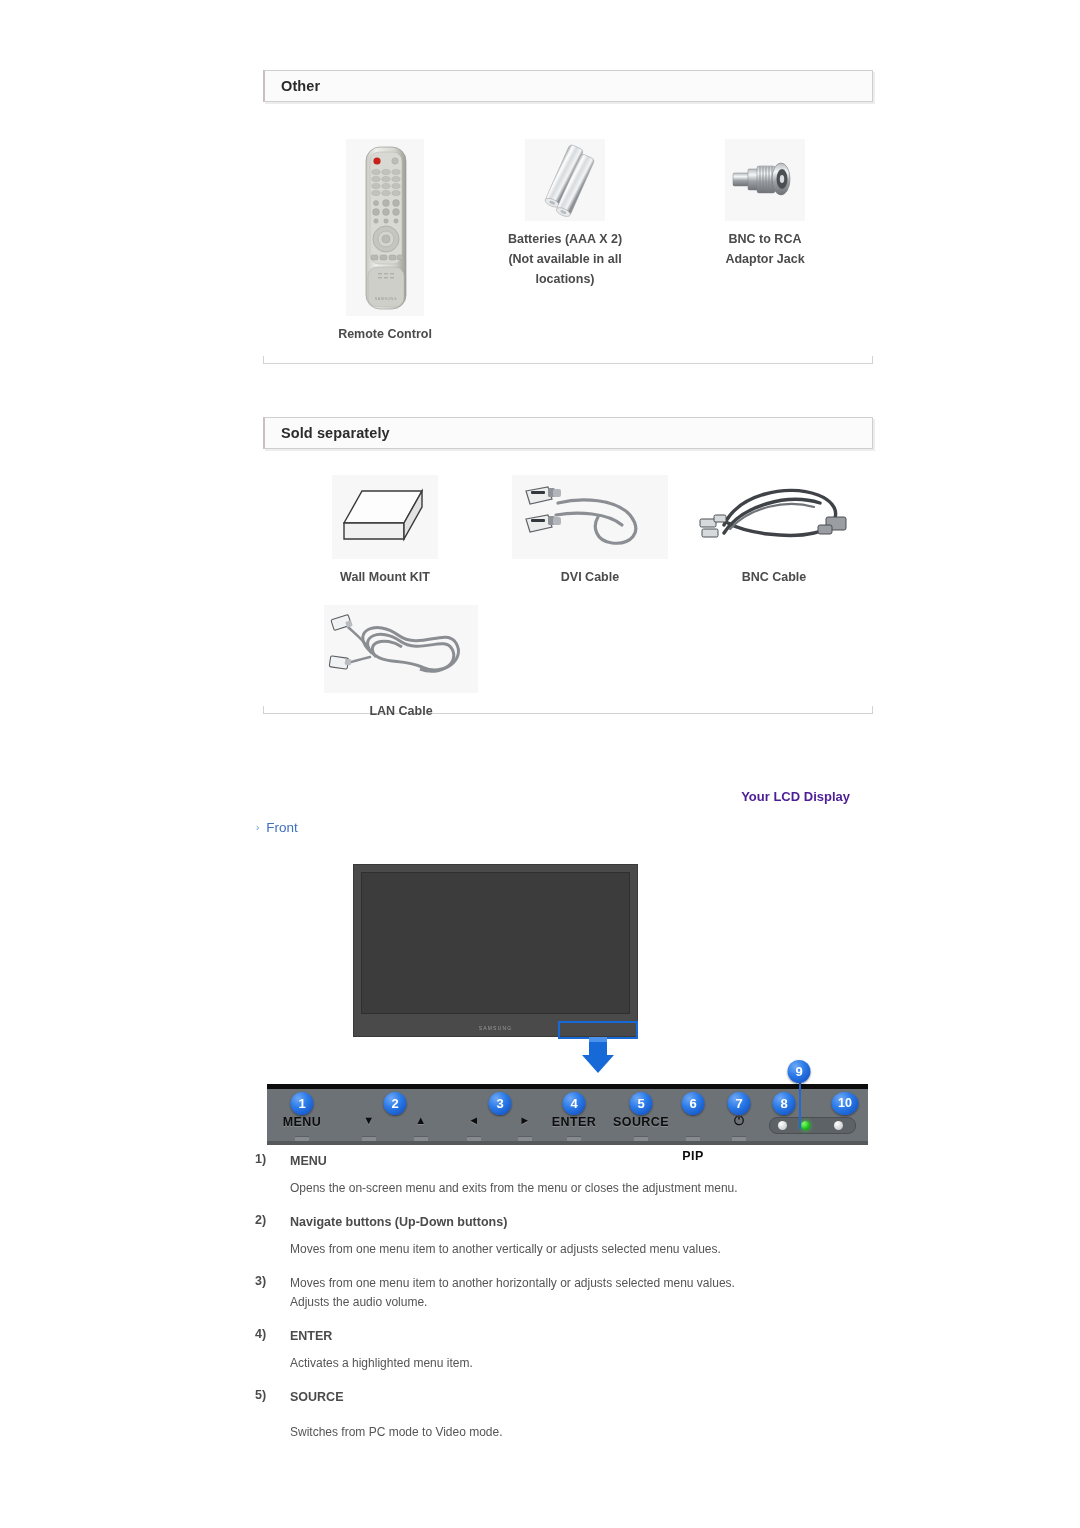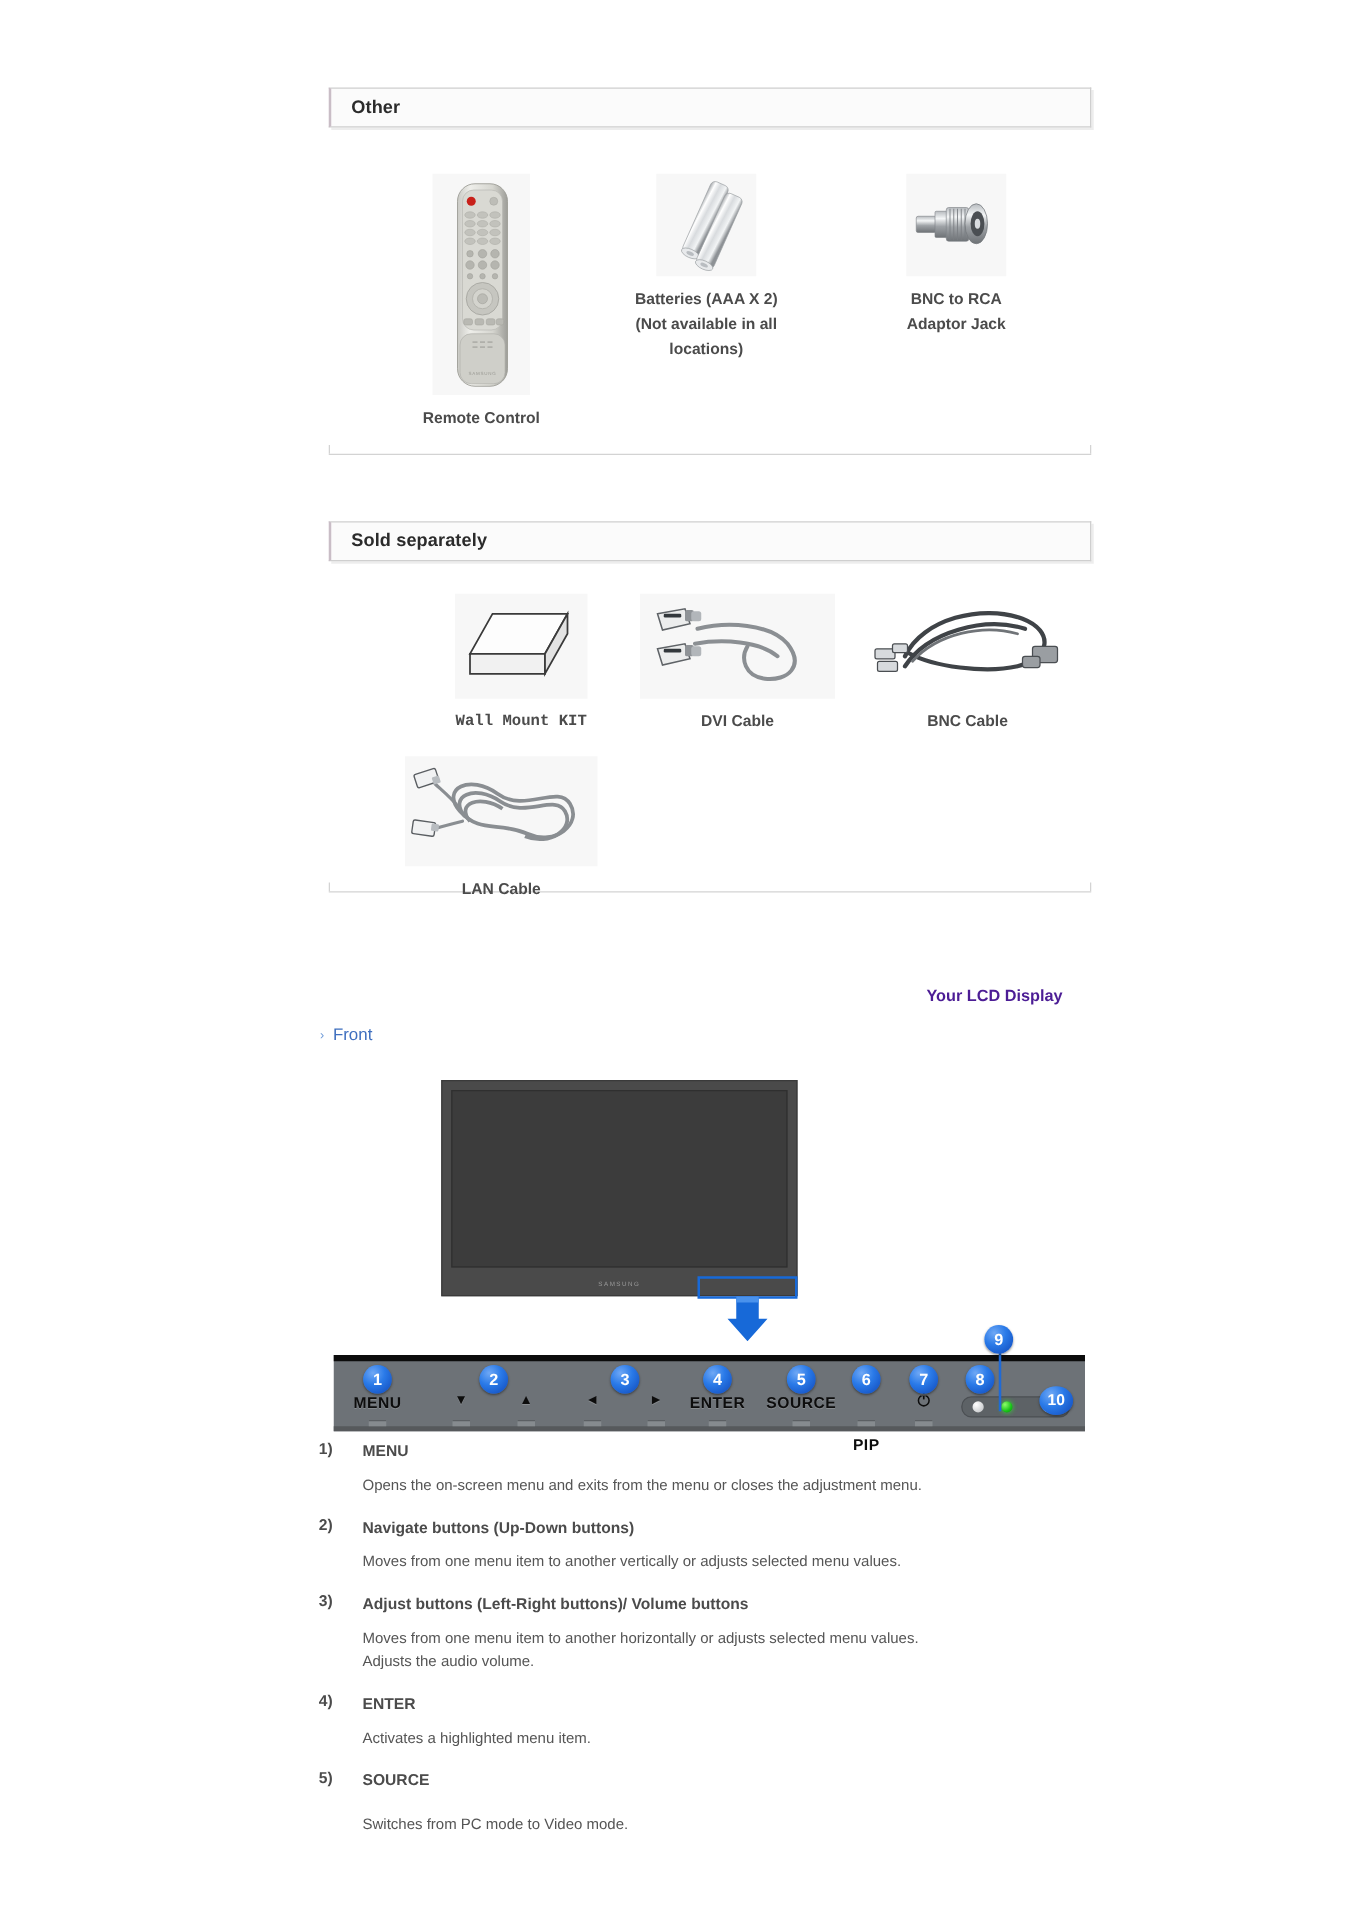--- a/index.html
+++ b/index.html
@@ -403,21 +403,21 @@
 
   </div>
 </div>
 
 <div class="panel" style="top:417px;">
   <div class="panel-head">
     <span class="title">Sold separately</span>
   </div>
   <div class="panel-body" style="height:265px;">
 
-    <div class="acc" style="left:44px; top:26px; width:220px;font-family:Liberation Mono, monospace;">
+    <div class="acc" style="left:12px; top:26px; width:220px;">
       <div class="thumb" style="width:106px;height:84px;">
         <svg viewBox="0 0 106 84" width="106" height="84" aria-hidden="true">
           <g transform="translate(8,10)">
             <polygon points="22,6 82,6 64,38 4,38" fill="#fdfdfd" stroke="#3a3a3a" stroke-width="1.4"></polygon>
             <polygon points="4,38 64,38 64,54 4,54" fill="#f1f1f1" stroke="#3a3a3a" stroke-width="1.4"></polygon>
             <polygon points="64,38 82,6 82,22 64,54" fill="#e2e2e2" stroke="#3a3a3a" stroke-width="1.4"></polygon>
           </g>
         </svg>
       </div>
       <div class="cap">Wall Mount KIT</div>
@@ -557,21 +557,21 @@
   </div>
 
   <span class="badge" style="left:35px;  top:3px;">1</span>
   <span class="badge" style="left:128px; top:3px;">2</span>
   <span class="badge" style="left:233px; top:3px;">3</span>
   <span class="badge" style="left:307px; top:3px;">4</span>
   <span class="badge" style="left:374px; top:3px;">5</span>
   <span class="badge" style="left:426px; top:3px;">6</span>
   <span class="badge" style="left:472px; top:3px;">7</span>
   <span class="badge" style="left:517px; top:3px;">8</span>
-  <span class="badge wide" style="left:578px; top:20px;">10</span>
+  <span class="badge wide" style="left:578px; top:3px;">10</span>
 </div>
 
 <div class="callout-line"></div>
 <span class="badge callout-badge">9</span>
 
 <div class="desc-list">
 
   <div class="desc-item">
     <span class="desc-num">1)</span>
     <div class="desc-title">MENU</div>
@@ -583,21 +583,20 @@
   <div class="desc-item">
     <span class="desc-num">2)</span>
     <div class="desc-title">Navigate buttons (Up-Down buttons)</div>
     <div class="desc-body">
       <span class="ln">Moves from one menu item to another vertically or adjusts selected menu values.</span>
     </div>
   </div>
 
   <div class="desc-item">
     <span class="desc-num">3)</span>
-    <div class="desc-title">Adjust buttons (Left-Right buttons)/ Volume buttons</div>
     <div class="desc-body">
       <span class="ln">Moves from one menu item to another horizontally or adjusts selected menu values.</span>
       <span class="ln">Adjusts the audio volume.</span>
     </div>
   </div>
 
   <div class="desc-item">
     <span class="desc-num">4)</span>
     <div class="desc-title">ENTER</div>
     <div class="desc-body">

